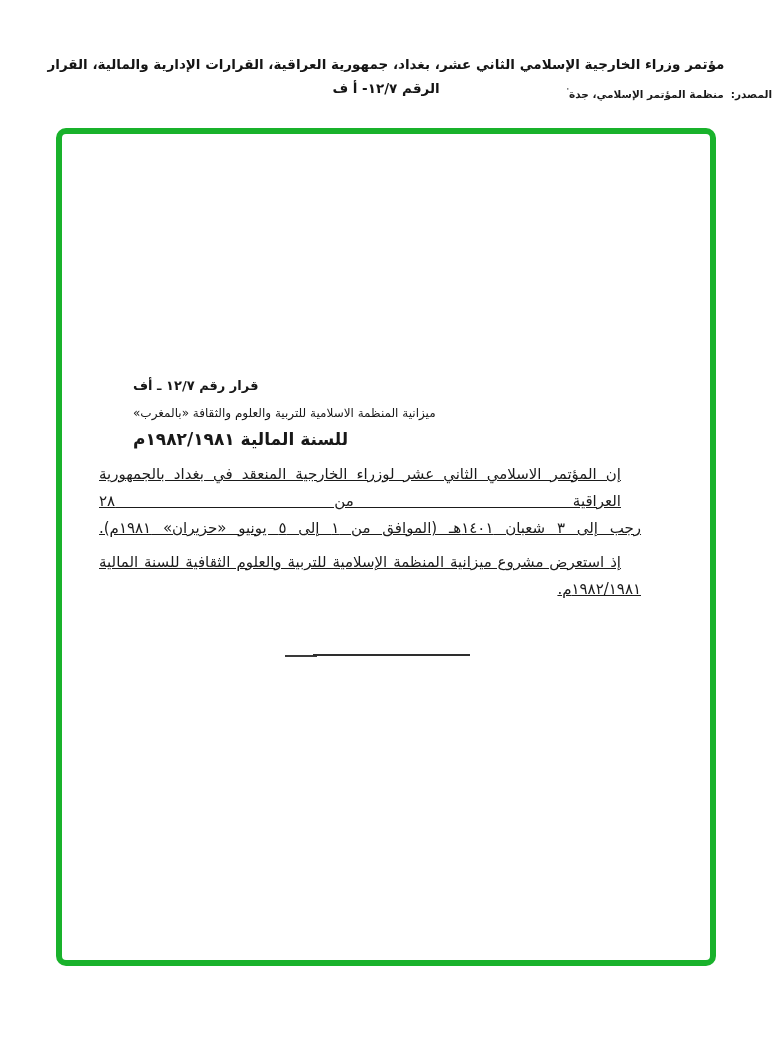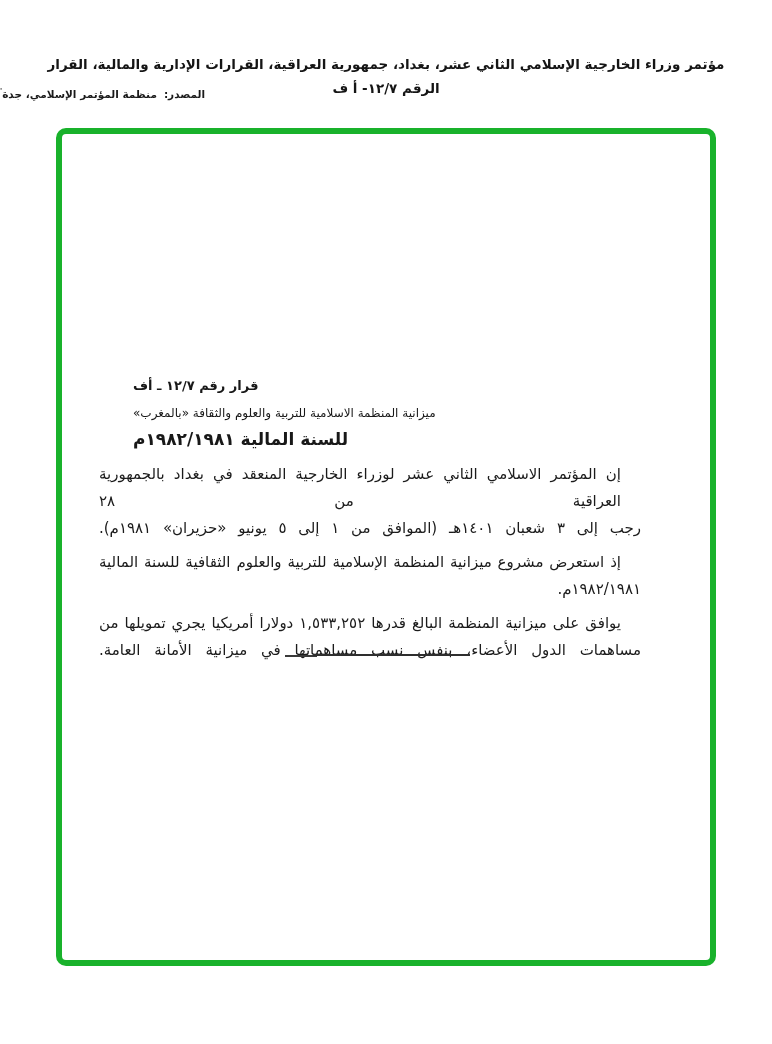--- a/index.html
+++ b/index.html
@@ -14,21 +14,21 @@
   
   .citation-line{
     position:absolute;top:52px;left:30px;right:30px;
     direction:rtl;text-align:center;
     font-size:13.5px;font-weight:700;
     letter-spacing:0;line-height:24px;
     color:#151515;
   }
   .source-line{
     position:absolute;top:87px;left:0;right:0;
-    direction:rtl;text-align:left;
+    direction:rtl;text-align:right;
     font-size:10.5px;font-weight:700;
     color:#1a1a1a;
   }
   .source-line .src-label{margin-left:7px;}
   .source-line sup{font-size:7px;}
   
   .doc-frame{
     position:absolute;left:56px;top:128px;
     width:660px;height:838px;
     box-sizing:border-box;
@@ -45,21 +45,21 @@
   .title-l1{font-size:13px;font-weight:600;margin-bottom:7px;}
   .title-l2{font-size:12px;font-weight:400;line-height:26px;}
   .title-l3{font-size:17px;font-weight:700;line-height:26px;}
   
   .body-block{
     position:absolute;top:461px;left:95px;width:546px;
     direction:rtl;
     font-size:15px;font-weight:500;
     color:#1b1b1b;
   }
-  .para{margin:0 0 7px 4px;}
+  .para{margin:0 0 7px 4px;text-decoration:underline;}
   .para-line{
     text-align:justify;
     text-align-last:justify;
     line-height:27px;
     word-spacing:1px;
   }
   .para-line.indent{padding-right:20px;}
   .para-line.short{text-align-last:right;}
   
   .divider-line{
@@ -96,22 +96,18 @@
     <div class="para">
       <div class="para-line indent">إن المؤتمر الاسلامي الثاني عشر لوزراء الخارجية المنعقد في بغداد بالجمهورية العراقية من ٢٨</div>
       <div class="para-line">رجب إلى ٣ شعبان ١٤٠١هـ (الموافق من ١ إلى ٥ يونيو «حزيران» ١٩٨١م).</div>
     </div>
 
     <div class="para">
       <div class="para-line indent">إذ استعرض مشروع ميزانية المنظمة الإسلامية للتربية والعلوم الثقافية للسنة المالية</div>
       <div class="para-line short">١٩٨٢/١٩٨١م.</div>
     </div>
 
-    <div class="para">
-      <div class="para-line indent">يوافق على ميزانية المنظمة البالغ قدرها ١,٥٣٣,٢٥٢ دولارا أمريكيا يجري تمويلها من</div>
-      <div class="para-line">مساهمات الدول الأعضاء، بنفس نسب مساهماتها في ميزانية الأمانة العامة.</div>
-    </div>
 
   </div>
 
   <div class="divider-line"></div>
 
 </div>
 
 </body></html>

